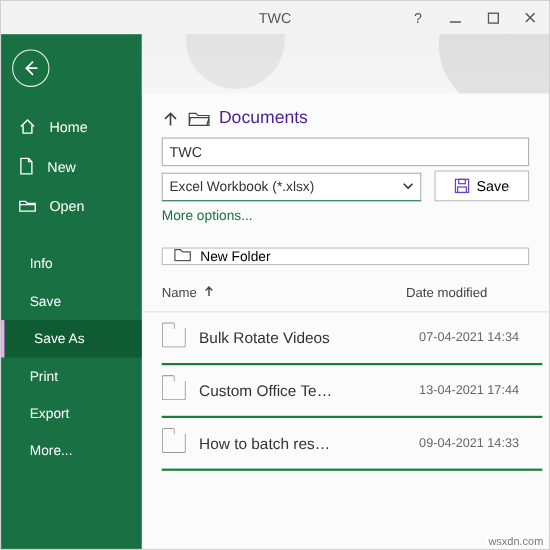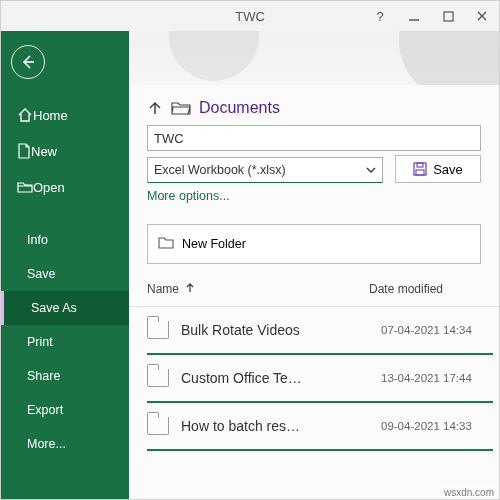--- a/index.html
+++ b/index.html
@@ -5,42 +5,42 @@
   * { box-sizing: border-box; margin: 0; padding: 0; font-family: "Segoe UI", Arial, sans-serif; }
   html, body { width: 500px; height: 500px; overflow: hidden; background: #fff; }
   .window { width: 500px; height: 500px; display: flex; flex-direction: column; border: 1px solid #d0d0d0; }
   .titlebar { height: 30px; background: #f3f3f3; display: flex; align-items: center; position: relative; }
   .titlebar .title { position: absolute; left: 50%; transform: translateX(-50%); font-size: 13px; color: #555; }
   .titlebar .tctrl { margin-left: auto; display: flex; align-items: center; }
   .titlebar .tbtn { width: 34px; height: 30px; display: flex; align-items: center; justify-content: center; color: #555; font-size: 13px; }
   .body { flex: 1; display: flex; min-height: 0; }
   .sidebar { width: 128px; background: #197043; color: #fff; display: flex; flex-direction: column; padding-top: 8px; }
   .back { width: 34px; height: 34px; margin: 6px 0 18px 10px; border: 1px solid rgba(255,255,255,.9); border-radius: 50%; display: flex; align-items: center; justify-content: center; }
-  .nav-top .item, .nav-sub .item { display: flex; align-items: center; height: 36px; padding-left: 16px; font-size: 13px; cursor: pointer; }
+  .nav-top .item, .nav-sub .item { display: flex; align-items: center; height: 36px; padding-left: 16px; font-size: 13px; gap: 12px; cursor: pointer; }
   .nav-sub { margin-top: 18px; }
   .nav-sub .item { padding-left: 26px; height: 34px; font-size: 12.5px; }
   .nav-sub .item.active { background: #0f5b33; border-left: 3px solid #f0abfc; padding-left: 27px; }
   .icon svg { display: block; }
   .main { flex: 1; background: #fbfbfb; display: flex; flex-direction: column; min-width: 0; }
   .deco { height: 54px; background: linear-gradient(180deg, #f1f1f1, #f6f6f6); position: relative; overflow: hidden; }
   .deco::before, .deco::after { content: ""; position: absolute; border-radius: 50%; background: rgba(0,0,0,.06); }
   .deco::before { width: 90px; height: 90px; left: 40px; top: -40px; }
   .deco::after { width: 120px; height: 120px; right: -20px; top: -50px; background: rgba(0,0,0,.08); }
   .save-panel { padding: 14px 18px 6px 18px; }
   .loc-row { display: flex; align-items: center; gap: 8px; margin-bottom: 8px; }
   .loc-row .loc-text { font-size: 16px; color: #4c1d95; }
   .fname { width: 100%; height: 26px; border: 1px solid #b0b0b0; padding: 0 6px; font-size: 13px; color: #333; margin-bottom: 4px; }
   .row2 { display: flex; gap: 12px; align-items: flex-end; }
   .ftype { flex: 1; position: relative; }
   .ftype select { width: 100%; height: 26px; border: 1px solid #b0b0b0; border-bottom-color: #197043; padding: 0 6px; font-size: 12.5px; color: #333; background: #fff; appearance: none; }
   .ftype .caret { position: absolute; right: 6px; top: 5px; pointer-events: none; }
   .savebtn { width: 86px; height: 28px; border: 1px solid #bdbdbd; background: #fff; display: flex; align-items: center; justify-content: center; gap: 6px; font-size: 13px; cursor: pointer; }
   .savebtn .disk { width: 14px; height: 14px; }
   .more { color: #197043; font-size: 12.5px; margin-top: 6px; display: inline-block; cursor: pointer; }
-  .newfolder { margin: 14px 18px 12px 18px; height: 40px; border: 1px solid #bdbdbd; background: #fff; display: inline-flex; align-items: center; gap: 8px; padding: 0 10px; font-size: 12.5px; cursor: pointer; }
+  .newfolder { margin: 14px 18px 12px 18px; height: 16px; border: 1px solid #bdbdbd; background: #fff; display: inline-flex; align-items: center; gap: 8px; padding: 0 10px; font-size: 12.5px; cursor: pointer; }
   .listhdr { display: flex; align-items: center; padding: 0 18px; margin-top: 6px; font-size: 12px; color: #444; }
   .listhdr .col-name { flex: 1; display: flex; gap: 6px; align-items: center; }
   .list { flex: 1; overflow: hidden; padding: 0 6px 0 18px; }
   .hr { border: none; border-top: 1px solid #e2e2e2; margin: 10px 0 0 0; }
   .frow { display: flex; align-items: center; height: 48px; border-bottom: 2px solid #15803d; gap: 12px; }
   .fname-cell { flex: 1; font-size: 14px; color: #333; white-space: nowrap; overflow: hidden; text-overflow: ellipsis; }
   .fdate { width: 112px; font-size: 11.5px; color: #666; text-align: left; }
   .folder-ico { width: 22px; height: 18px; border: 1px solid #9a9a9a; border-top: none; position: relative; border-radius: 0 0 2px 2px; }
   .folder-ico::before { content:""; position:absolute; top:-5px; left:-1px; width:10px; height:5px; border:1px solid #9a9a9a; border-bottom:none; border-radius:2px 2px 0 0;}
   .watermark { position: absolute; right: 4px; bottom: 2px; font-size: 10px; color: #777; background: rgba(255,255,255,.7); padding: 0 2px; }
@@ -113,23 +113,20 @@
         <div class="item">
             <span>Save</span>
           </div>
         <div class="item active">
             <span>Save As</span>
           </div>
         <div class="item">
             <span>Print</span>
           </div>
         <div class="item">
-            <span>Share</span>
-          </div>
-        <div class="item">
             <span>Export</span>
           </div>
         <div class="item">
             <span>More...</span>
           </div>
       </div>
     </div>
 
     <div class="main">
       <div class="deco"></div>

